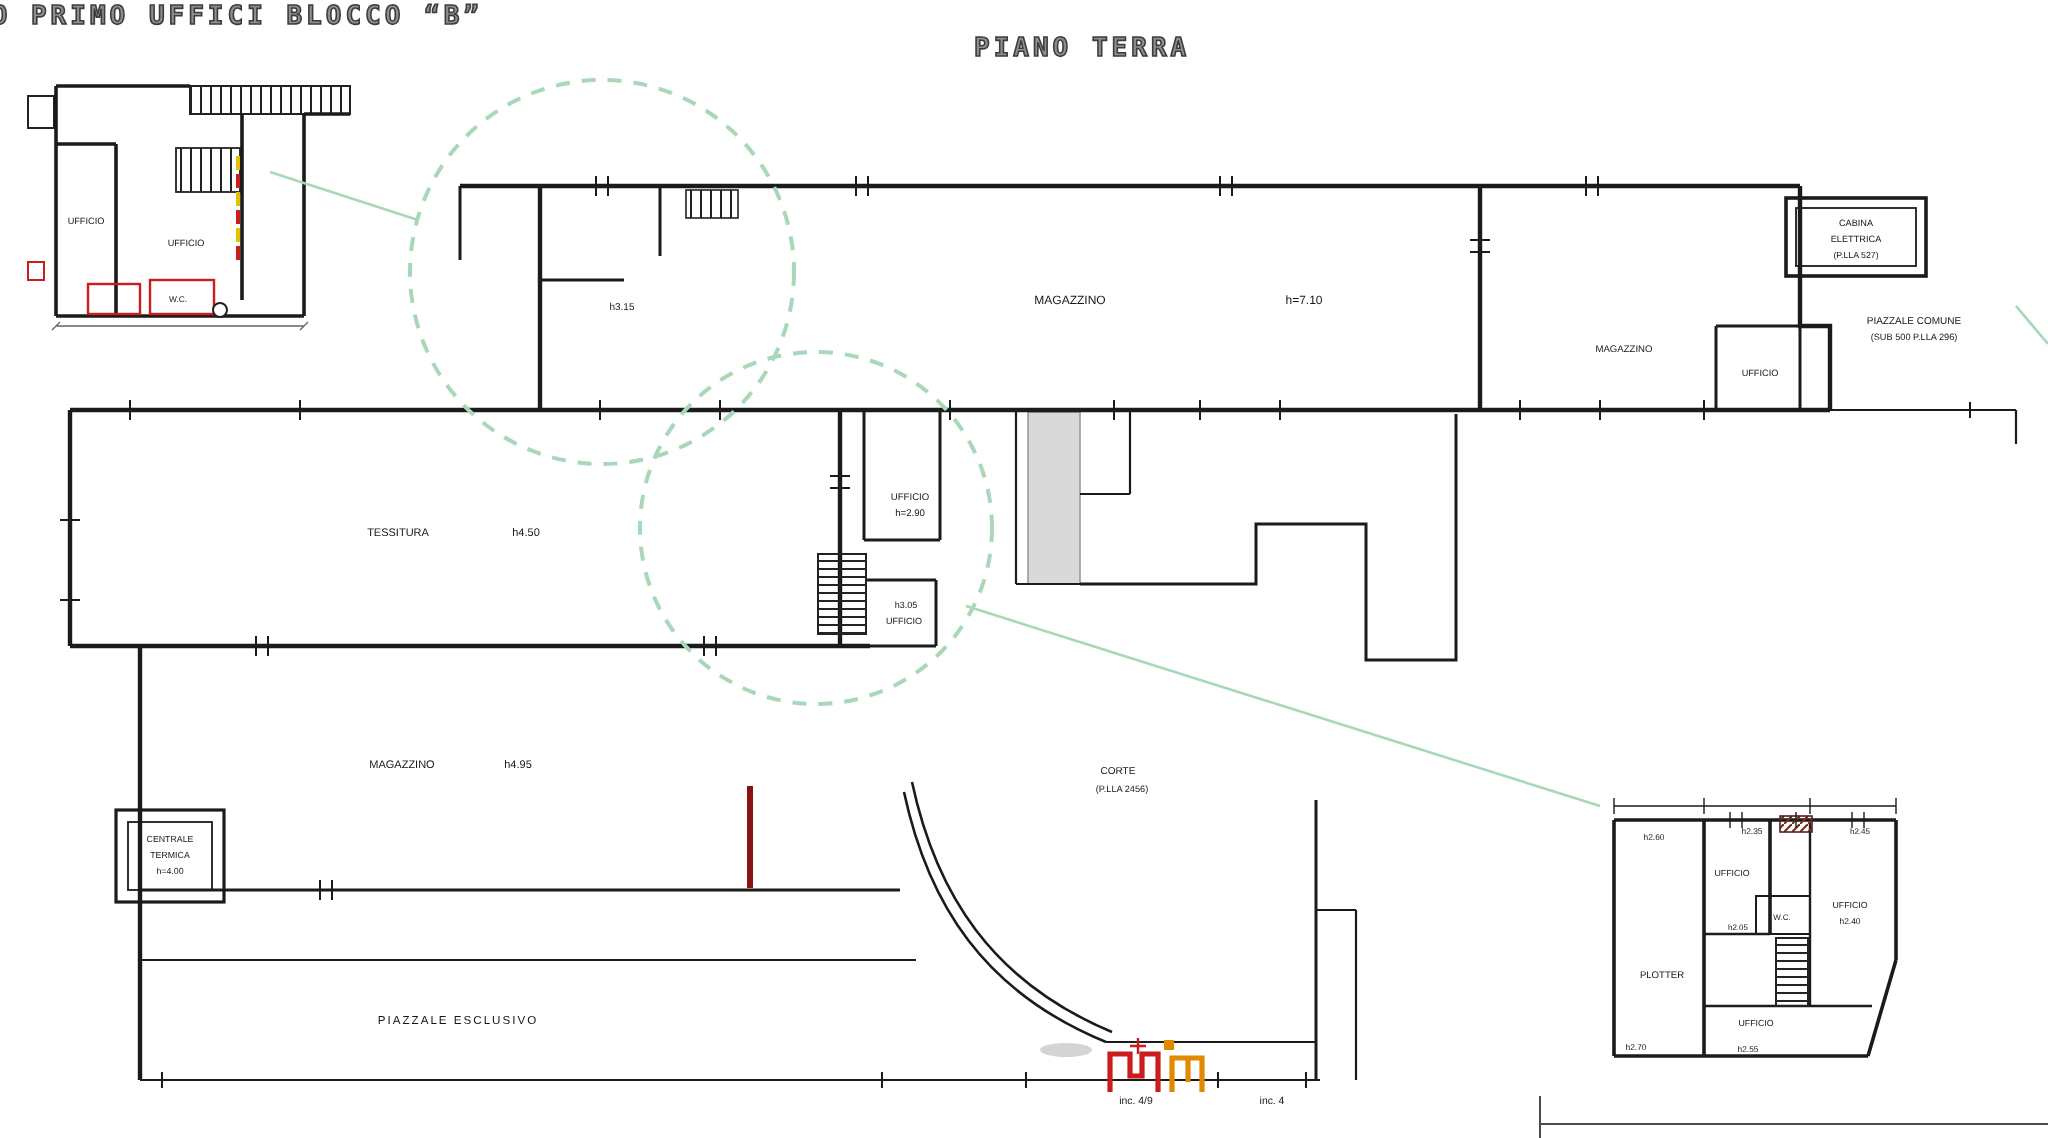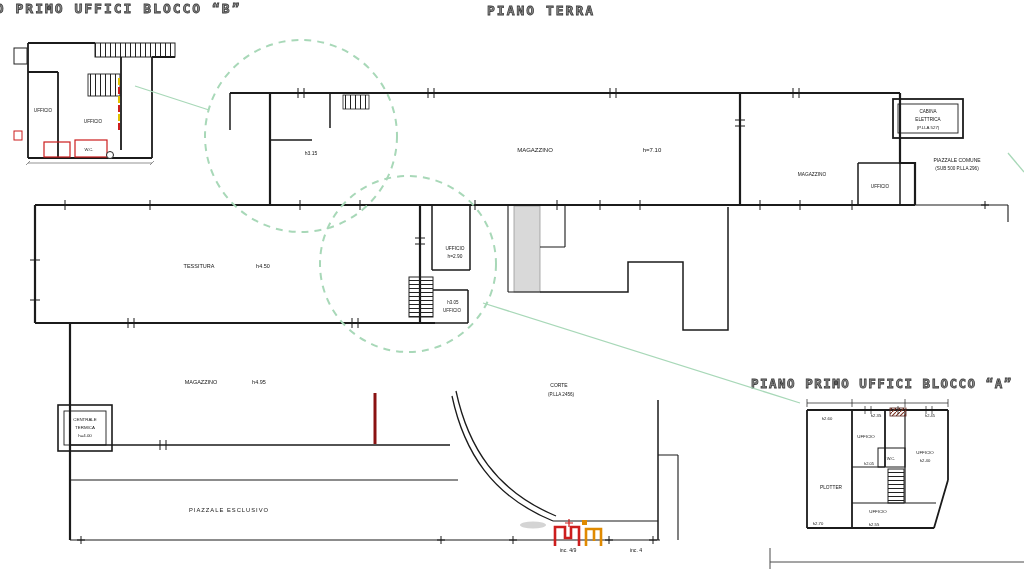--- a/index.html
+++ b/index.html
@@ -11,33 +11,32 @@
     position:absolute;
     font-family:"DejaVu Sans Mono",monospace;
     font-weight:bold;
     font-size:13px;
     letter-spacing:2px;
     color:#8f8f8f;
     -webkit-text-stroke:0.8px #3c3c3c;
     white-space:nowrap;
   }
   #title-b{left:-14px;top:1px;}
-  #title-terra{left:487px;top:3px;}
+  #title-terra{left:487px;top:17px;}
   #title-a{left:751px;top:376px;font-size:12.5px;letter-spacing:1.5px;}
   svg{position:absolute;left:0;top:0;}
   text{font-family:"Liberation Sans",sans-serif;fill:#161616;}
 </style>
 </head>
 <body>
 
 <div id="stage">
 
   <div id="title-b" class="plan-title">NO PRIMO UFFICI BLOCCO “B”</div>
   <div id="title-terra" class="plan-title">PIANO TERRA</div>
-  <div id="title-a" class="plan-title">PIANO PRIMO UFFICI BLOCCO “A”</div>
 
   <svg width="1024" height="569" viewBox="0 0 1024 569">
     <defs>
       <pattern id="rungsV" width="5" height="30" patternUnits="userSpaceOnUse">
         <path d="M0.5,0 V30" stroke="#222" stroke-width="1"></path>
       </pattern>
       <pattern id="rungsH" width="30" height="4" patternUnits="userSpaceOnUse">
         <path d="M0,0.5 H30" stroke="#222" stroke-width="1"></path>
       </pattern>
       <pattern id="diagHatch" width="4" height="4" patternUnits="userSpaceOnUse">

